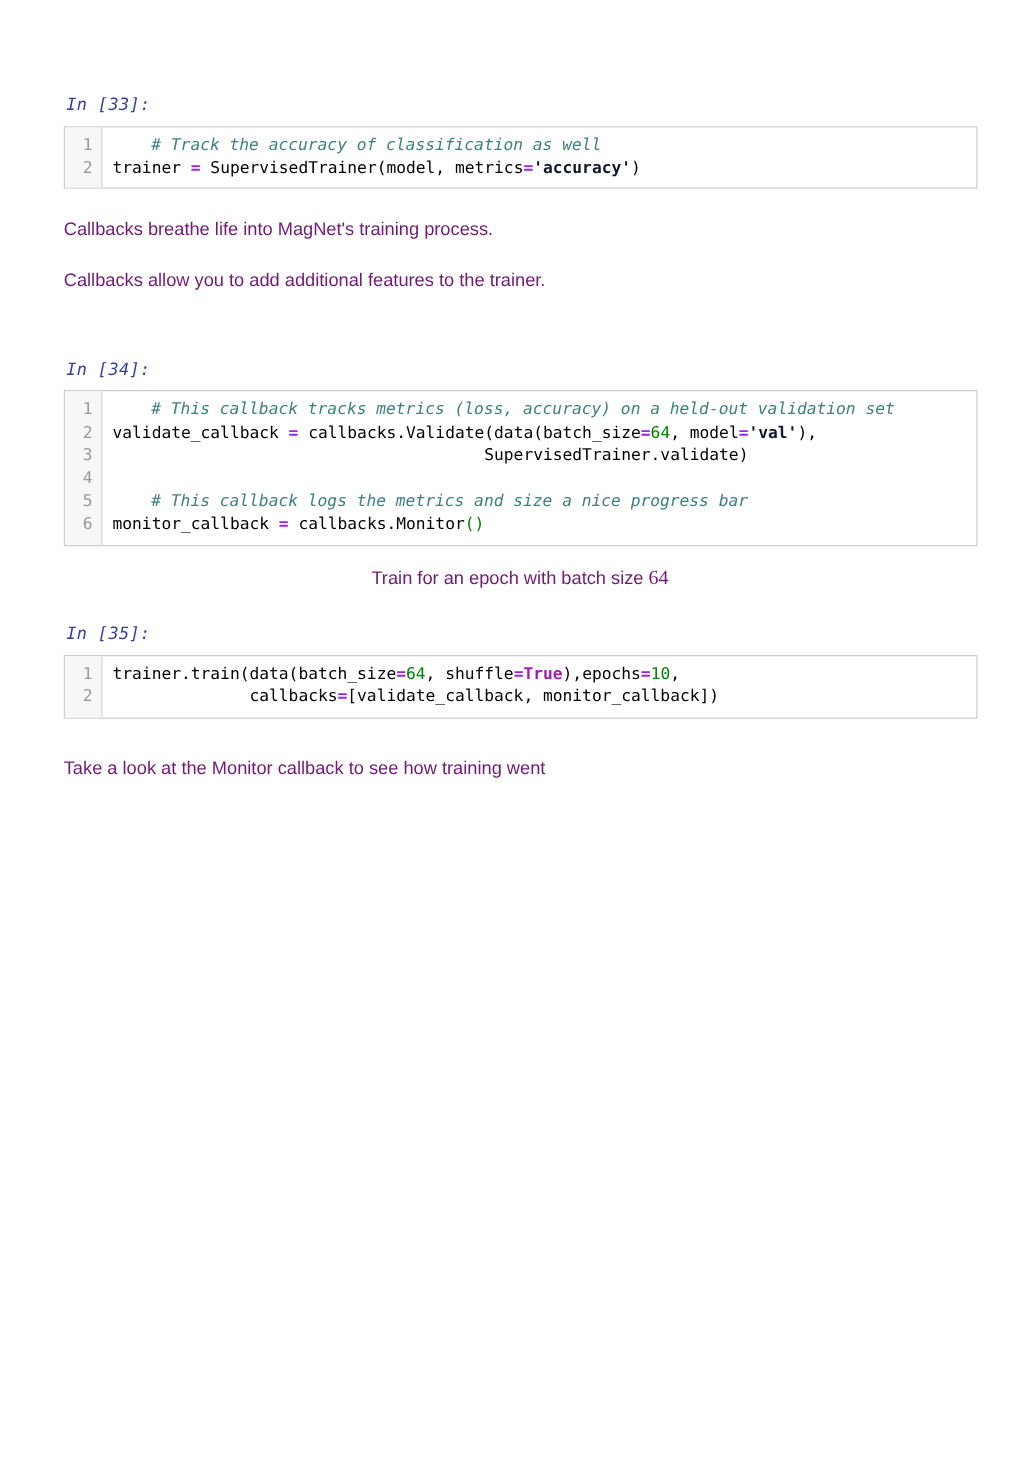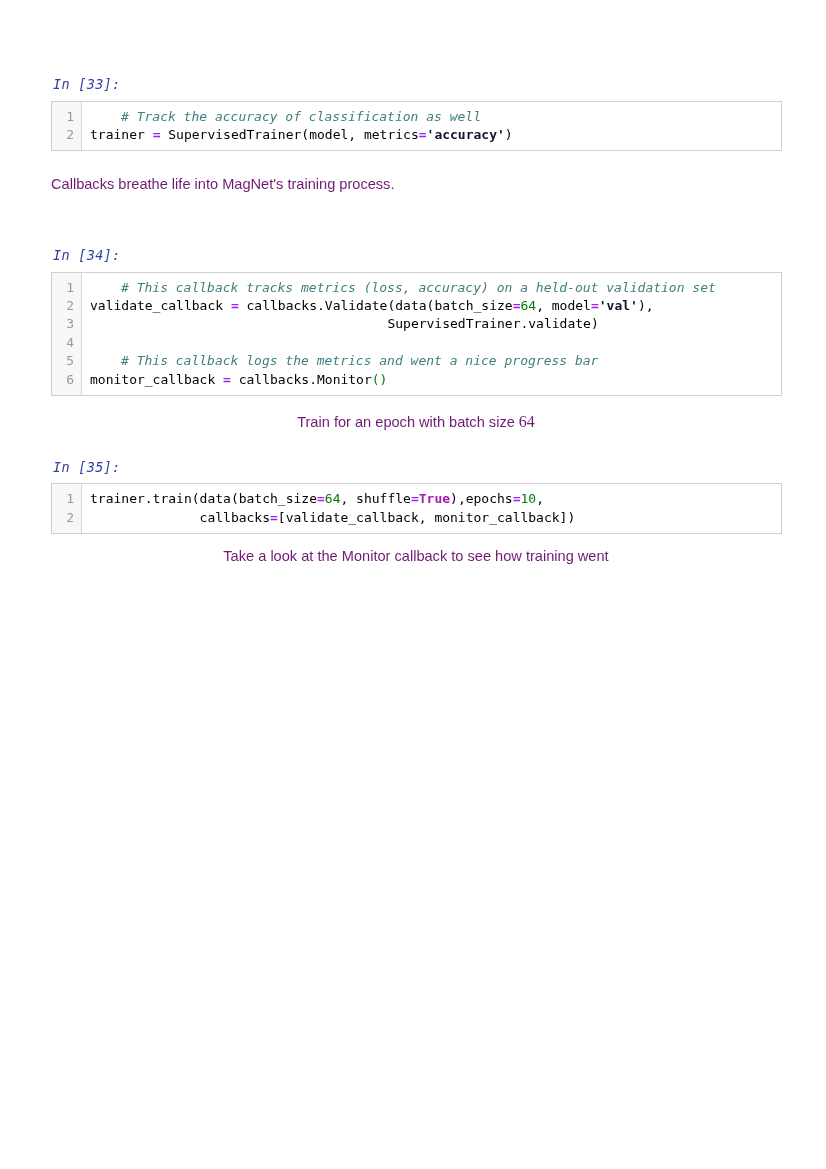--- a/index.html
+++ b/index.html
@@ -90,21 +90,21 @@
     font-family: "Liberation Serif", serif;
     font-size: 16px;
   }
 
   
   .blk-md-1  { margin-top: 24px; }
   .blk-md-2  { margin-top: 21px; }
   .blk-in-2  { margin-top: 54px; }
   .blk-md-3  { margin-top: 15px; text-align: center; }
   .blk-in-3  { margin-top: 28px; }
-  .blk-md-4  { margin-top: 13px; text-align: center; }
+  .blk-md-4  { margin-top: 31px; }
 </style>
 </head>
 <body>
 
 <div class="notebook">
 
   <div>
     <div class="prompt">In [33]:</div>
     <div class="code-cell">
       <div class="gutter">
@@ -113,38 +113,39 @@
       </div>
       <div class="code-body">
         <div class="cl"><span class="tok-comment"># Track the accuracy of classification as well</span></div>
         <div class="cl"><span>trainer </span><span class="tok-op">=</span><span> SupervisedTrainer(model, metrics</span><span class="tok-op">=</span><span class="tok-str">'accuracy'</span><span>)</span></div>
       </div>
     </div>
   </div>
 
   <p class="md blk-md-1">Callbacks breathe life into MagNet's training process.</p>
 
+  <p class="md blk-md-2">Callbacks allow you to add additional features to the trainer.</p>
 
   <div class="blk-in-2">
     <div class="prompt">In [34]:</div>
     <div class="code-cell">
       <div class="gutter">
         <div class="ln">1</div>
         <div class="ln">2</div>
         <div class="ln">3</div>
         <div class="ln">4</div>
         <div class="ln">5</div>
         <div class="ln">6</div>
       </div>
       <div class="code-body">
         <div class="cl"><span class="tok-comment"># This callback tracks metrics (loss, accuracy) on a held-out validation set</span></div>
         <div class="cl"><span>validate_callback </span><span class="tok-op">=</span><span> callbacks.Validate(data(batch_size</span><span class="tok-op">=</span><span class="tok-num">64</span><span>, model</span><span class="tok-op">=</span><span class="tok-str">'val'</span><span>),</span></div>
         <div class="cl"><span>                                      SupervisedTrainer.validate)</span></div>
         <div class="cl"><span></span></div>
-        <div class="cl"><span class="tok-comment"># This callback logs the metrics and went a nice progress bar</span></div>
+        <div class="cl"><span class="tok-comment"># This callback logs the metrics and size a nice progress bar</span></div>
         <div class="cl"><span>monitor_callback </span><span class="tok-op">=</span><span> callbacks.Monitor</span><span class="tok-paren">()</span></div>
       </div>
     </div>
   </div>
 
   <p class="md blk-md-3"><span>Train for an epoch with batch size </span><span class="md-math">64</span></p>
 
   <div class="blk-in-3">
     <div class="prompt">In [35]:</div>
     <div class="code-cell">

